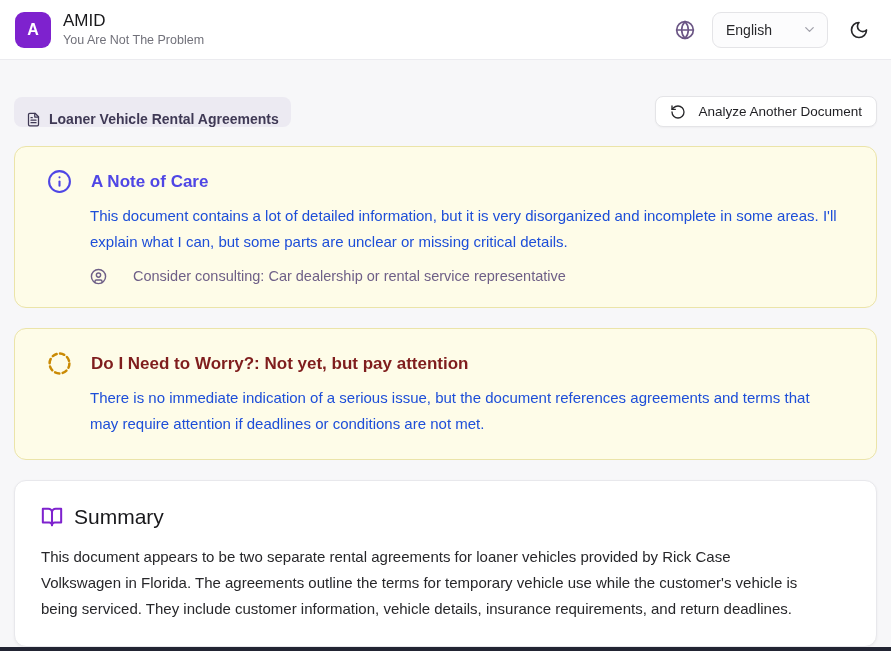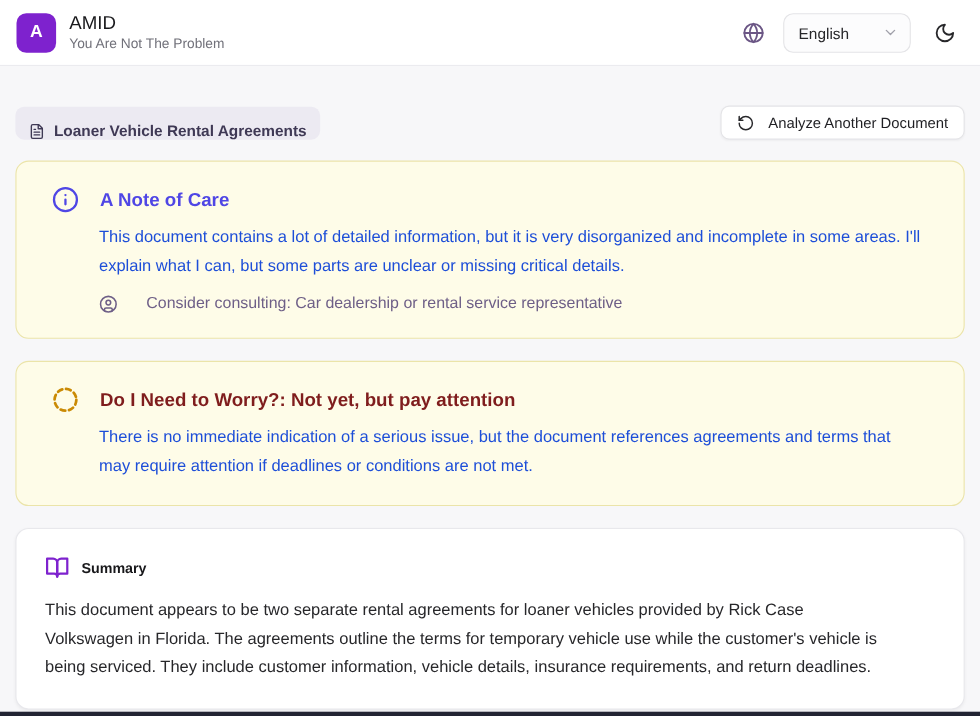--- a/index.html
+++ b/index.html
@@ -113,21 +113,21 @@
   .p-worry { max-width: 745px; }
   .consult-row {
     display: flex; align-items: flex-start; gap: 26px;
     margin-top: 13px;
     font-size: 14.5px; color: #6e5f87;
   }
   .consult-row .icon { color: #6e5f87; flex: 0 0 auto; }
 
   .summary-head { display: flex; align-items: center; gap: 11px; }
   .summary-head .head-icon { color: #7e22ce; }
-  .summary-title { font-size: 13px; font-weight: 700; color: #18181b; }
+  .summary-title { font-size: 21px; font-weight: 400; color: #18181b; }
   .summary-body { margin-top: 15px; font-size: 15px; line-height: 26px; color: #27272a; max-width: 772px; }
 
   .footer-strip {
     position: absolute; left: 0; bottom: 0;
     width: 100%; height: 4px;
     background: #222433;
   }
 </style>
 </head>
 <body>

